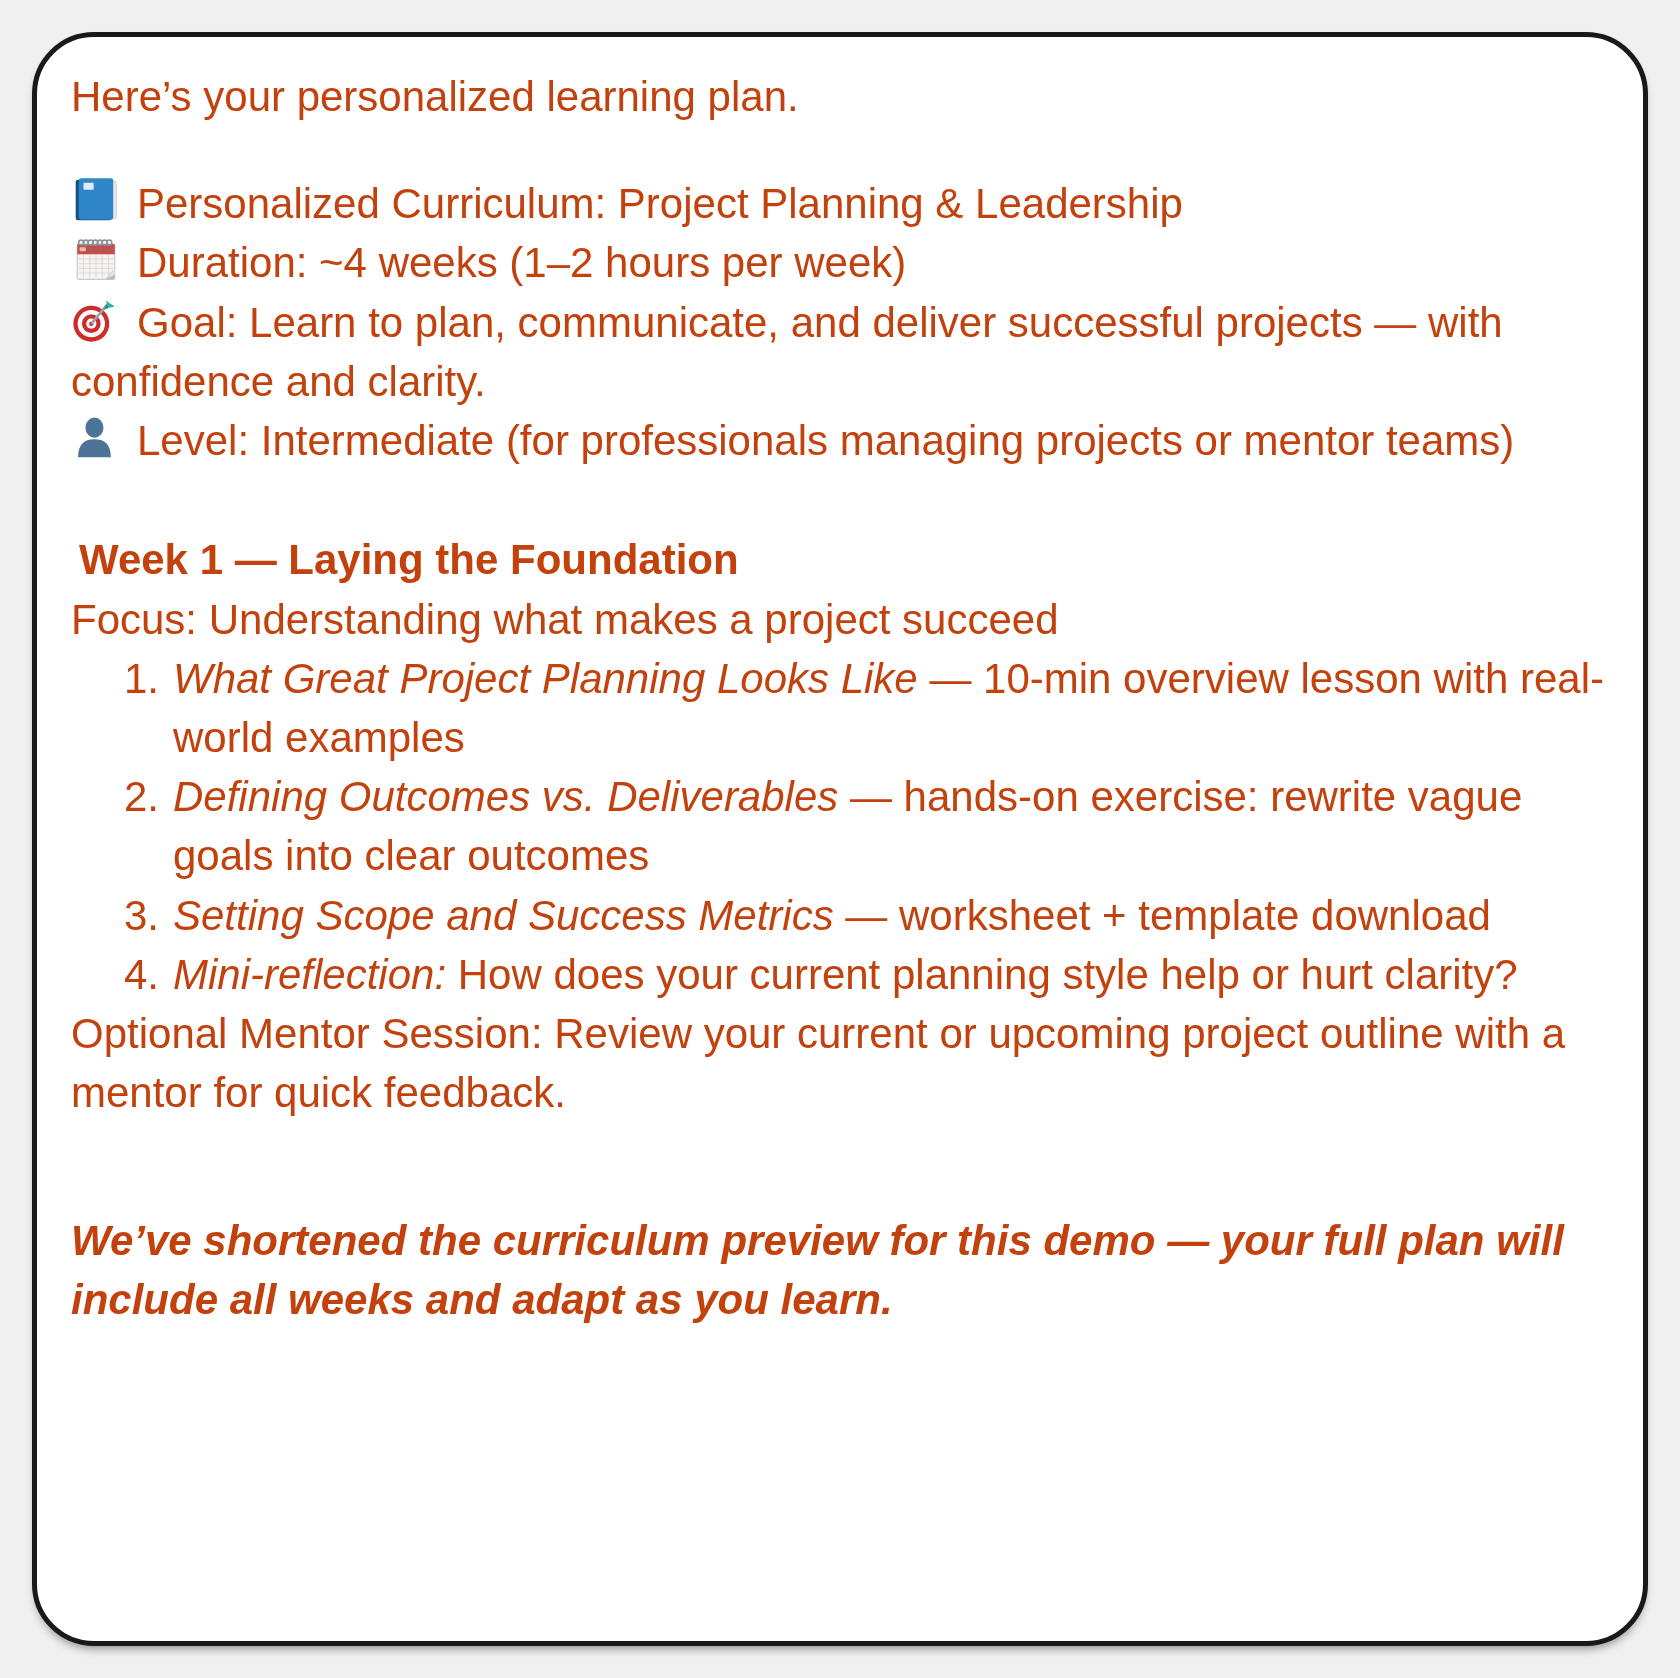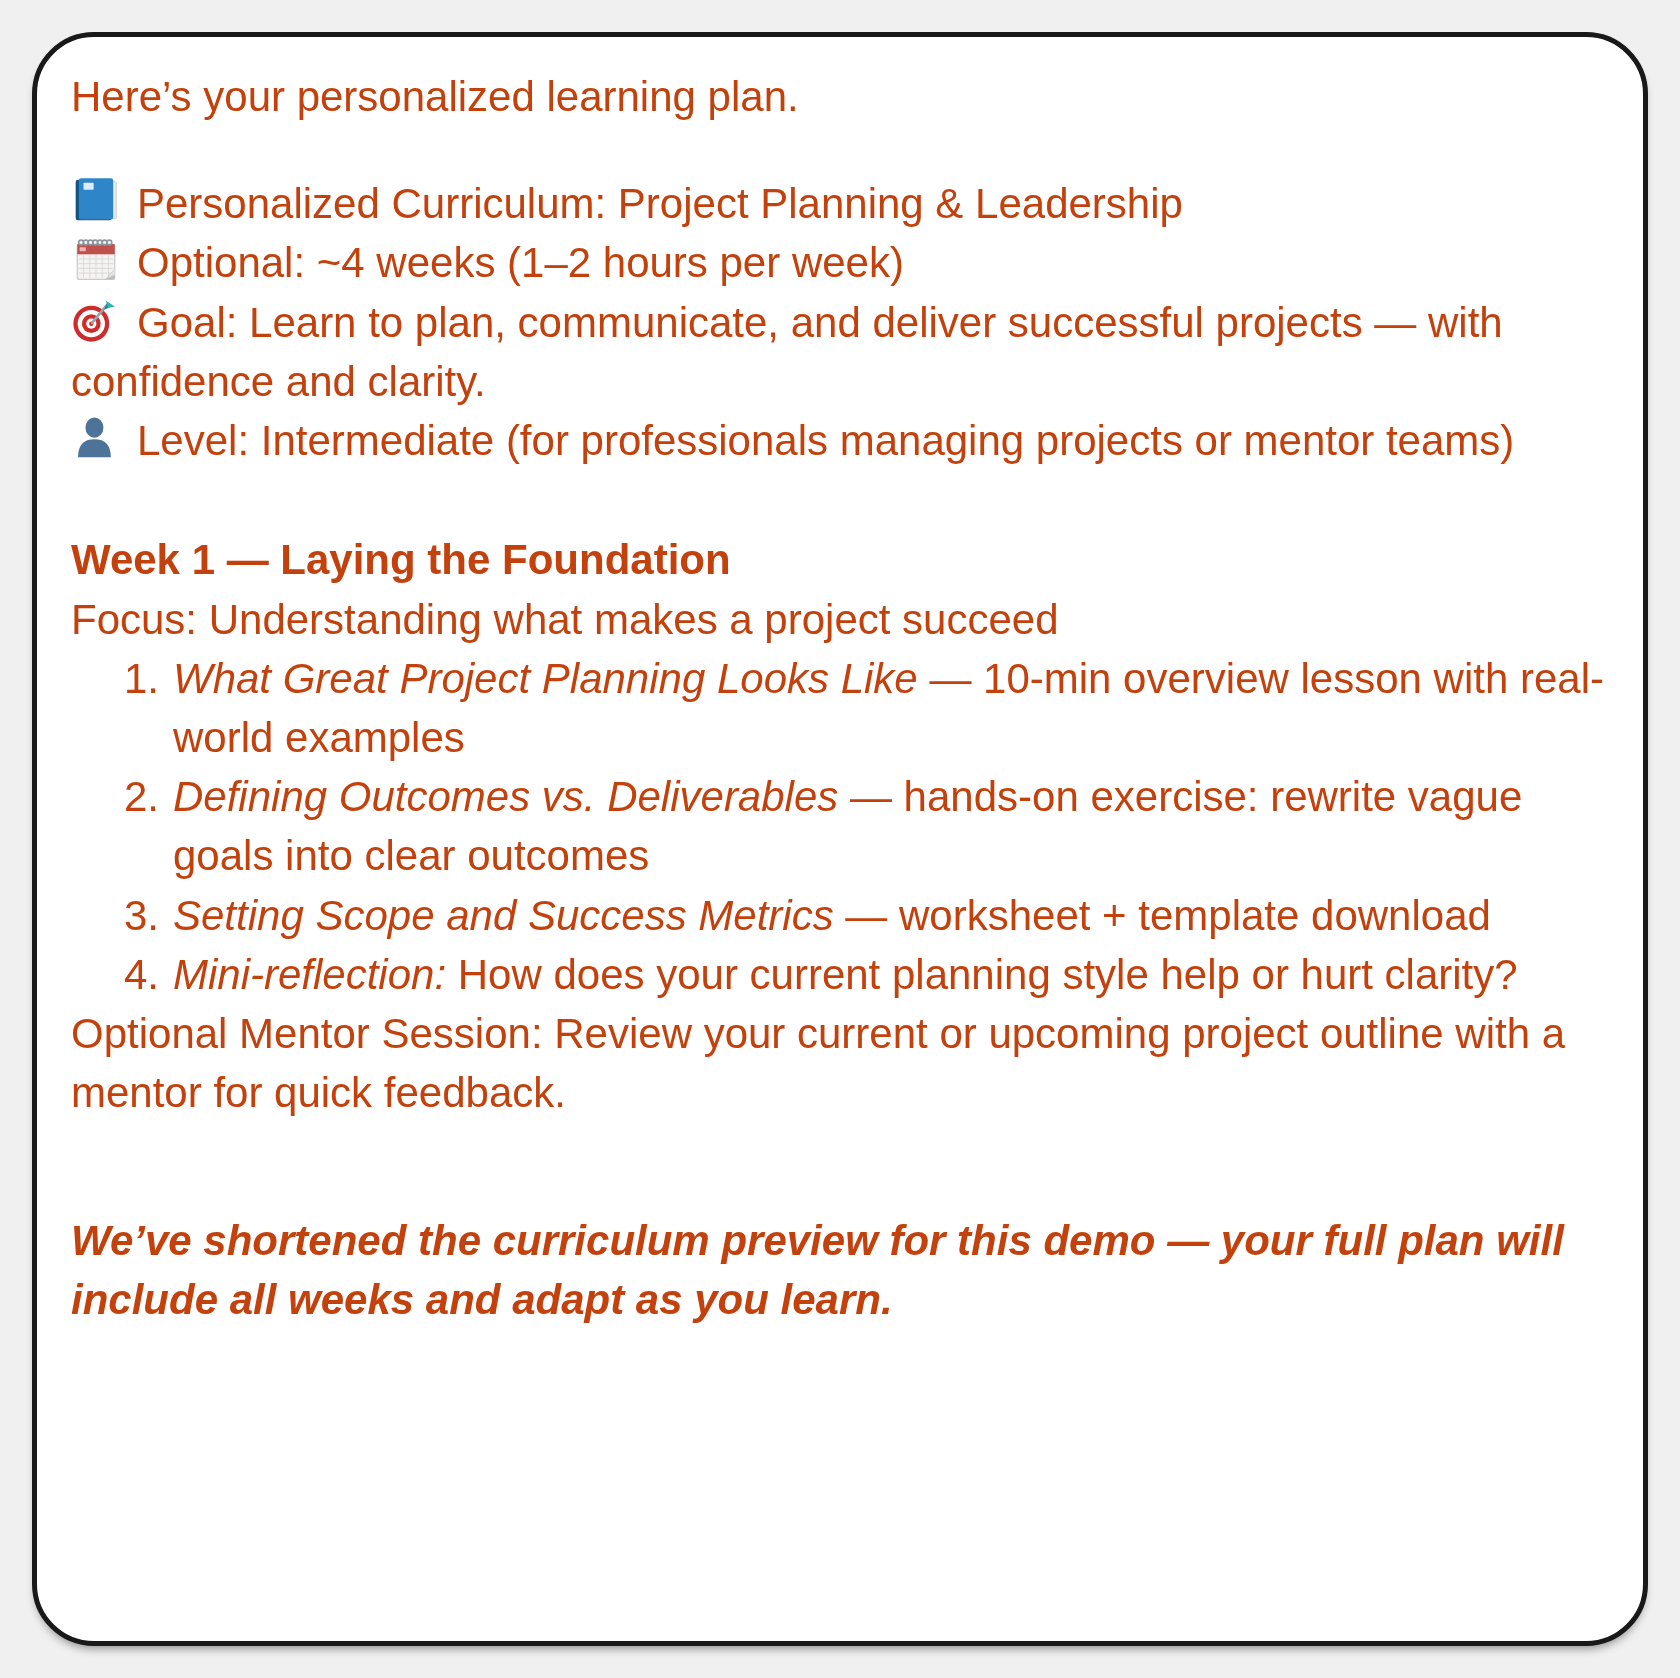--- a/index.html
+++ b/index.html
@@ -25,21 +25,21 @@
     overflow: hidden;
   }
   .content {
     color: #c2410c;
     font-size: 42px;
     line-height: 1.41;
   }
   .content p { margin: 0; }
   p.intro { margin: 0; }
   p.curriculum-block { margin-top: 48px; }
-  p.week-heading { margin-top: 60px; font-weight: bold; }
+  p.week-heading { margin-top: 60px; font-weight: bold; margin-left: 8px; }
   p.mentor-block { }
   p.footer-note { margin-top: 88px; font-style: italic; font-weight: bold; }
   b { font-weight: normal; }
   .it { font-style: italic; }
   ol.lesson-list {
     margin: 0;
     padding: 0;
     list-style: none;
   }
   ol.lesson-list li {
@@ -99,21 +99,21 @@
           <circle cx="13" cy="11" r="3.2"></circle>
               <circle cx="19" cy="11" r="3.2"></circle>
               <circle cx="25" cy="11" r="3.2"></circle>
           <circle cx="31" cy="11" r="3.2"></circle>
               <circle cx="37" cy="11" r="3.2"></circle>
               <circle cx="43" cy="11" r="3.2"></circle>
           <circle cx="49" cy="11" r="3.2"></circle>
         </g>
         <path d="M56 44 L44 58 L56 58 Z" fill="#bdbdbd"></path>
         <path d="M56 44 L46 57 L56 52 Z" fill="#e3e3e3"></path>
-      </svg></span><b>Optional:</b><span> ~4 weeks (1–2 hours per week)</span>
+      </svg></span><b>Duration:</b><span> ~4 weeks (1–2 hours per week)</span>
     </p>
 
     <p>
       <span class="emoji-icon"><svg viewBox="0 0 64 64">
         <circle cx="26" cy="38" r="23" fill="#cf2b2b"></circle>
         <circle cx="26" cy="38" r="17.5" fill="#ffffff"></circle>
         <circle cx="26" cy="38" r="12" fill="#cf2b2b"></circle>
         <circle cx="26" cy="38" r="6.5" fill="#ffffff"></circle>
         <circle cx="26" cy="38" r="2.8" fill="#cf2b2b"></circle>
         <line x1="46" y1="14" x2="27" y2="37" stroke="#9aa3ab" stroke-width="3.4" stroke-linecap="round"></line>

